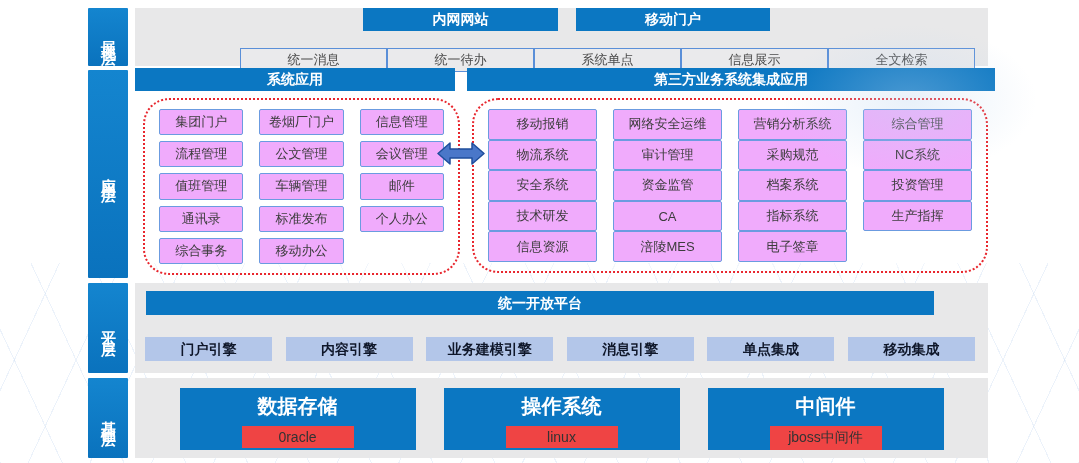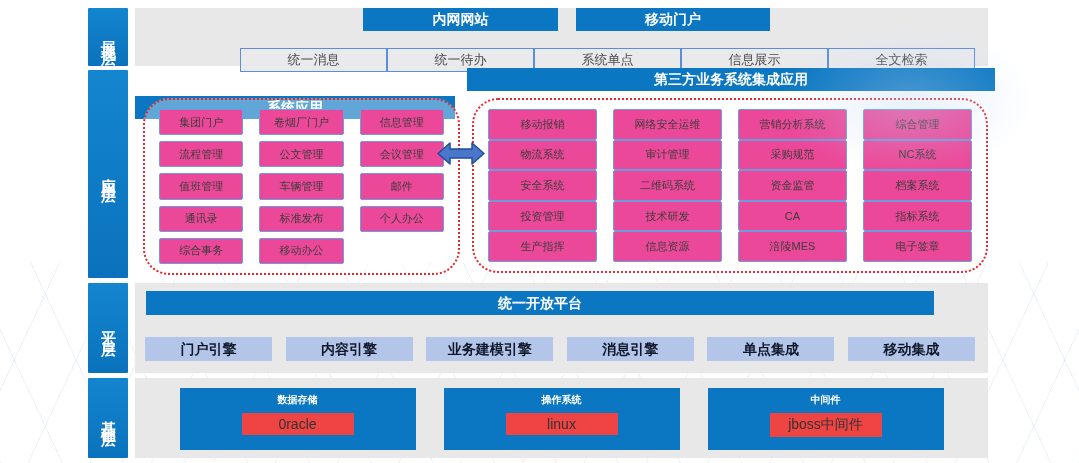--- a/index.html
+++ b/index.html
@@ -59,23 +59,23 @@
     font-size:14px;font-weight:bold;
   }
   .dotted-group{
     position:absolute;border:2px dotted #e8262d;border-radius:26px;
     box-sizing:border-box;background:rgba(255,255,255,.35);
   }
   .apps-grid{display:grid;height:100%;box-sizing:border-box;}
   .apps-grid-left{grid-template-columns:repeat(3,1fr);gap:6px 16px;padding:9px 14px;}
   .apps-grid-right{grid-template-columns:repeat(4,1fr);gap:0 16px;padding:9px 14px;}
   .app-box{
-    background:#ec4899;border:1px solid #6b9be0;border-radius:2px;
+    background:#f0abfc;border:1px solid #6b9be0;border-radius:2px;
     display:flex;align-items:center;justify-content:center;
-    font-size:11px;color:#3c3c3c;min-height:22px;
+    font-size:13px;color:#3c3c3c;min-height:22px;
   }
   .sync-arrow{position:absolute;left:437px;top:140px;width:48px;height:27px;z-index:3;}
 
   
   .platform-title{
     position:absolute;left:146px;top:291px;width:788px;height:24px;line-height:24px;
     text-align:center;font-size:14px;font-weight:bold;
   }
   .engine-row{
     position:absolute;left:145px;top:337px;width:830px;height:24px;
@@ -88,21 +88,21 @@
 
   
   .base-row{
     position:absolute;left:135px;top:388px;width:853px;height:62px;
     display:flex;justify-content:center;gap:28px;
   }
   .base-box{
     width:236px;height:62px;background:#0b77c2;color:#fff;
     display:flex;flex-direction:column;align-items:center;
   }
-  .base-box-title{font-size:10px;font-weight:bold;margin-top:5px;}
+  .base-box-title{font-size:20px;font-weight:bold;margin-top:5px;}
   .base-box-value{
     margin-top:6px;background:#ef4444;color:#333;font-size:14px;
     min-width:84px;padding:3px 14px;text-align:center;
   }
 </style>
 </head>
 <body>
 
 <div class="stage">
 
@@ -115,21 +115,21 @@
   <div class="portal-btn blue" style="left:363px;top:8px;width:195px;">内网网站</div>
   <div class="portal-btn blue" style="left:576px;top:8px;width:194px;">移动门户</div>
   <div class="service-row">
       <div class="service-btn">统一消息</div>
       <div class="service-btn">统一待办</div>
       <div class="service-btn">系统单点</div>
       <div class="service-btn">信息展示</div>
       <div class="service-btn">全文检索</div>
     </div>
 
-  <div class="group-header blue" style="left:135px;top:68px;width:320px;margin-top:28px;">系统应用</div>
+  <div class="group-header blue" style="left:135px;top:68px;width:320px;">系统应用</div>
   <div class="group-header blue" style="left:467px;top:68px;width:528px;">第三方业务系统集成应用</div>
 
   <div class="dotted-group" style="left:143px;top:98px;width:317px;height:177px;">
     <div class="apps-grid apps-grid-left">
         <div class="app-box">集团门户</div>
         <div class="app-box">卷烟厂门户</div>
         <div class="app-box">信息管理</div>
         <div class="app-box">流程管理</div>
         <div class="app-box">公文管理</div>
         <div class="app-box">会议管理</div>
@@ -148,21 +148,20 @@
     <div class="apps-grid apps-grid-right">
         <div class="app-box">移动报销</div>
         <div class="app-box">网络安全运维</div>
         <div class="app-box">营销分析系统</div>
         <div class="app-box">综合管理</div>
         <div class="app-box">物流系统</div>
         <div class="app-box">审计管理</div>
         <div class="app-box">采购规范</div>
         <div class="app-box">NC系统</div>
         <div class="app-box">安全系统</div>
-        <div class="app-box">二维码系统</div>
         <div class="app-box">资金监管</div>
         <div class="app-box">档案系统</div>
         <div class="app-box">投资管理</div>
         <div class="app-box">技术研发</div>
         <div class="app-box">CA</div>
         <div class="app-box">指标系统</div>
         <div class="app-box">生产指挥</div>
         <div class="app-box">信息资源</div>
         <div class="app-box">涪陵MES</div>
         <div class="app-box">电子签章</div>

